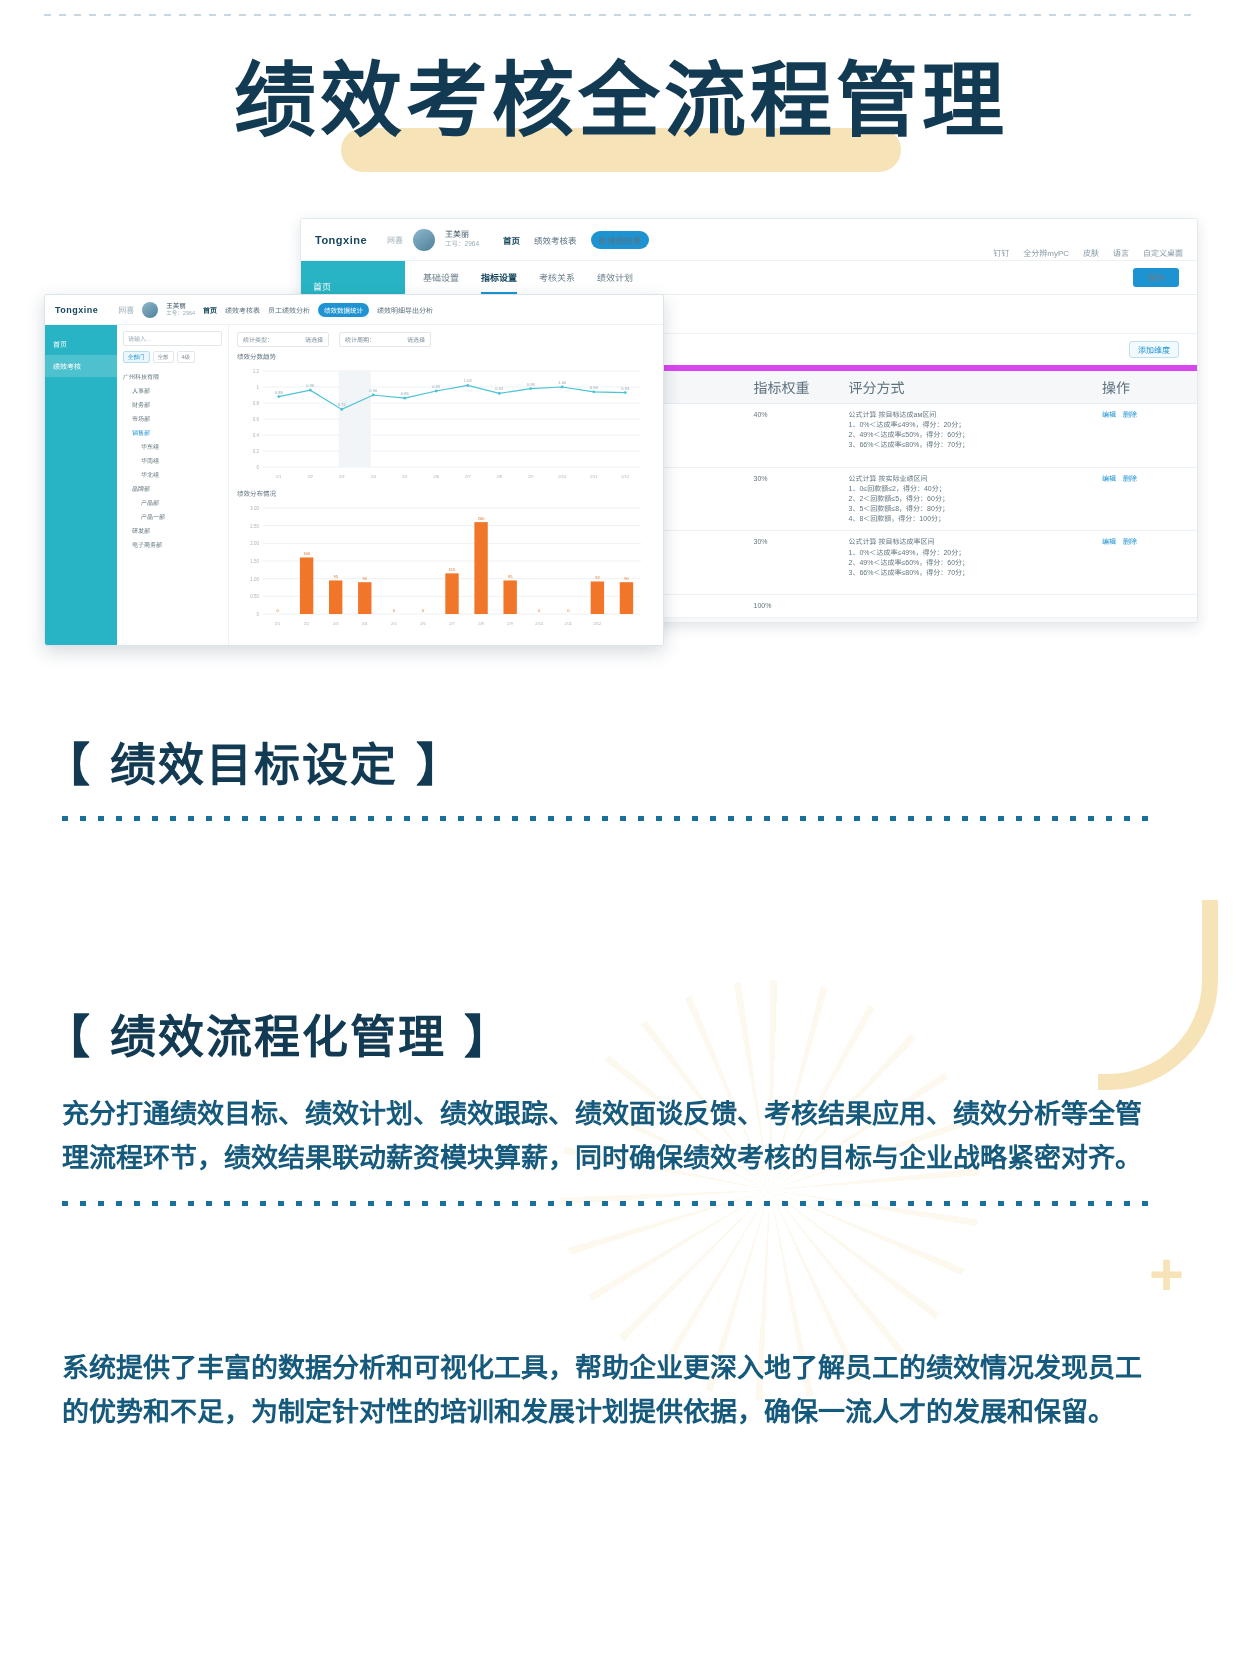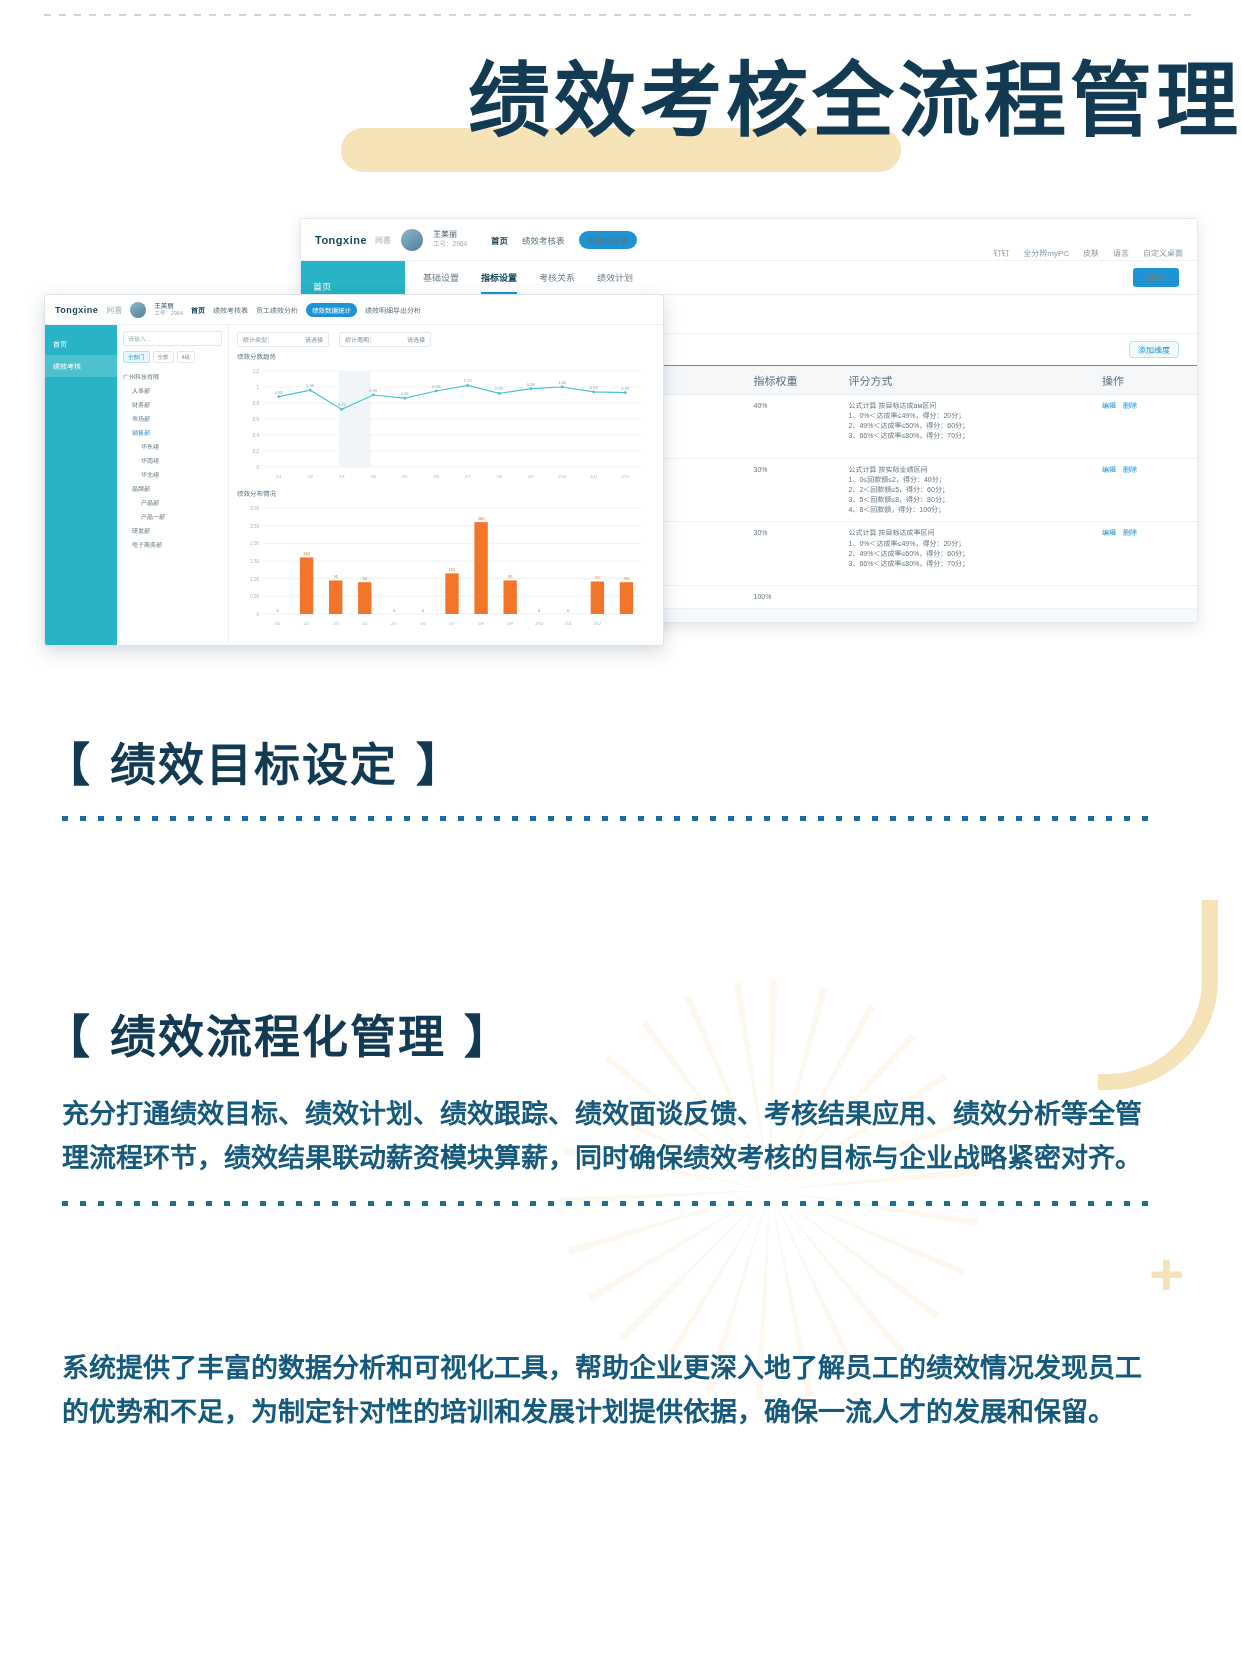--- a/index.html
+++ b/index.html
@@ -13,21 +13,21 @@
   }
 
   
   .top-dots {
     position:absolute; top:14px; left:44px; right:44px; height:2px;
     background-image:repeating-linear-gradient(to right,#c9d7e0 0 7px, transparent 7px 15px);
   }
 
   
   .headline-wrap {
-    position:absolute; top:56px; left:0; width:100%; text-align:right;
+    position:absolute; top:56px; left:0; width:100%; text-align:center;
   }
   .headline-underlay {
     position:absolute; left:50%; transform:translateX(-50%);
     top:72px; width:560px; height:44px;
     background:#f7e3b8; border-radius:22px; z-index:0;
   }
   .headline {
     position:relative; z-index:2;
     font-size:82px; line-height:1.1; font-weight:bold;
     color:#123a52; letter-spacing:4px;
@@ -43,21 +43,21 @@
   .app-back {
     position:absolute; left:256px; top:0; width:898px; height:405px;
     background:#ffffff; border:1px solid #e3e9ee;
     box-shadow:0 4px 14px rgba(20,50,70,.13);
     border-radius:3px; overflow:hidden;
   }
   .ab-top {
     height:42px; background:#ffffff; border-bottom:1px solid #edf1f4;
     display:flex; align-items:center; padding:0 14px; gap:10px;
   }
-  .brand { display:flex; align-items:center; gap:8px; }
+  .brand { display:flex; align-items:center; gap:20px; }
   .brand-txt { font-size:11px; color:#17475f; font-weight:bold; letter-spacing:.5px;}
   .brand-cn { font-size:8px; color:#9fb2bd; }
   .ab-avatar {
     width:22px;height:22px;border-radius:50%;
     background:linear-gradient(145deg,#8fb8cd,#4e7f99);
     flex:0 0 auto;
   }
   .ab-user { line-height:1.25; }
   .ab-user .n { font-size:8px; color:#33505f; }
   .ab-user .s { font-size:6.5px; color:#9aabb5; }
@@ -98,29 +98,29 @@
     border-bottom:1px solid #f0f3f5;
   }
   .lbl { font-size:8px; color:#5d727e; }
   .selbox {
     width:146px; height:18px; border:1px solid #dfe5ea; border-radius:3px;
     font-size:8px; color:#7c8e99; display:flex; align-items:center;
     padding:0 6px; justify-content:space-between; background:#fff;
   }
   .ab-sub {
     background:#fff; padding:7px 18px; display:flex; align-items:center;
-    border-bottom:1px solid #d946ef;
+    border-bottom:6px solid #d946ef;
   }
   .ab-addbtn {
     margin-left:auto; font-size:8px; color:#1d93d2;
     border:1px solid #bfe0f1; border-radius:3px; padding:2px 8px; background:#f2fafe;
   }
   table.ab-table { width:100%; border-collapse:collapse; background:#fff; }
   table.ab-table th {
-    background:#f5f7f9; font-size:11px; color:#5d727e; font-weight:normal;
+    background:#f5f7f9; font-size:14px; color:#5d727e; font-weight:normal;
     text-align:left; padding:6px 8px; border-bottom:1px solid #e9edf0;
   }
   table.ab-table td {
     font-size:7px; color:#62757f; padding:6px 8px; vertical-align:top;
     border-bottom:1px solid #eef1f4; line-height:1.45;
   }
   .op a { color:#1d93d2; margin-right:5px; }
 
   
   .app-front {

